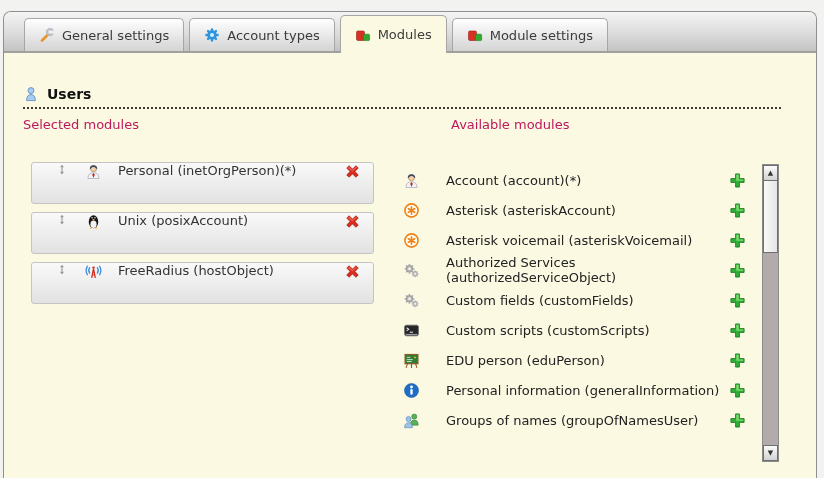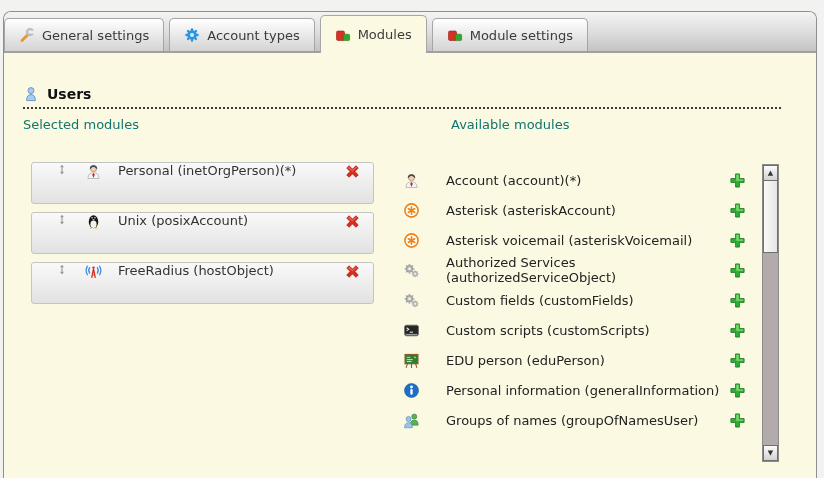--- a/index.html
+++ b/index.html
@@ -11,41 +11,41 @@
   }
   .container{
     position:absolute;left:3px;top:11px;width:814px;height:480px;
     box-sizing:border-box;border:1px solid #8f8f8f;border-bottom:none;
     border-radius:8px 8px 0 0;background:#fcf9e3;
   }
   
   .tabstrip{
     height:39px;background:linear-gradient(#f4f4f4,#dcdcdc 55%,#c3c3c3);
     border-bottom:2px solid #a0a0a0;border-radius:7px 7px 0 0;
-    display:flex;align-items:flex-end;padding-left:0;position:relative;
+    display:flex;align-items:flex-end;padding-left:20px;position:relative;
   }
   .tab{
     display:flex;align-items:center;gap:7px;box-sizing:border-box;
     height:33px;padding:0 14px;margin-right:5px;
     background:linear-gradient(#ffffff,#e7e7e7 55%,#d4d4d4);
     border:1px solid #a6a6a6;border-bottom:none;border-radius:5px 5px 0 0;
     font-size:13px;color:#3b3b3b;cursor:pointer;white-space:nowrap;
   }
   .tab.active{
     background:#fcf9e3;height:38px;margin-bottom:-2px;z-index:3;position:relative;
   }
   .tab .icon{display:inline-flex;width:16px;height:16px;}
   
   .section-heading{
     position:absolute;left:19px;top:74px;width:758px;
     display:flex;gap:8px;
     padding-bottom:5px;border-bottom:2px dotted #3a3a3a;
     font-size:14px;font-weight:bold;color:#101010;
   }
-  .col-label{position:absolute;font-size:13px;color:#0f766e;}
+  .col-label{position:absolute;font-size:13px;color:#be185d;}
   #selected-label{left:19px;top:105px;}
   #available-label{left:399px;top:105px;margin-left:48px;}
   
   .selected-list{position:absolute;left:27px;top:150px;width:343px;}
   .sel-box{
     box-sizing:border-box;width:343px;height:42px;margin-bottom:8px;
     background:linear-gradient(#f9f9f9,#e2e2e2);
     border:1px solid #c4c4c4;border-radius:3px;
     display:flex;align-items:flex-start;padding:0 12px;cursor:move;
   }

